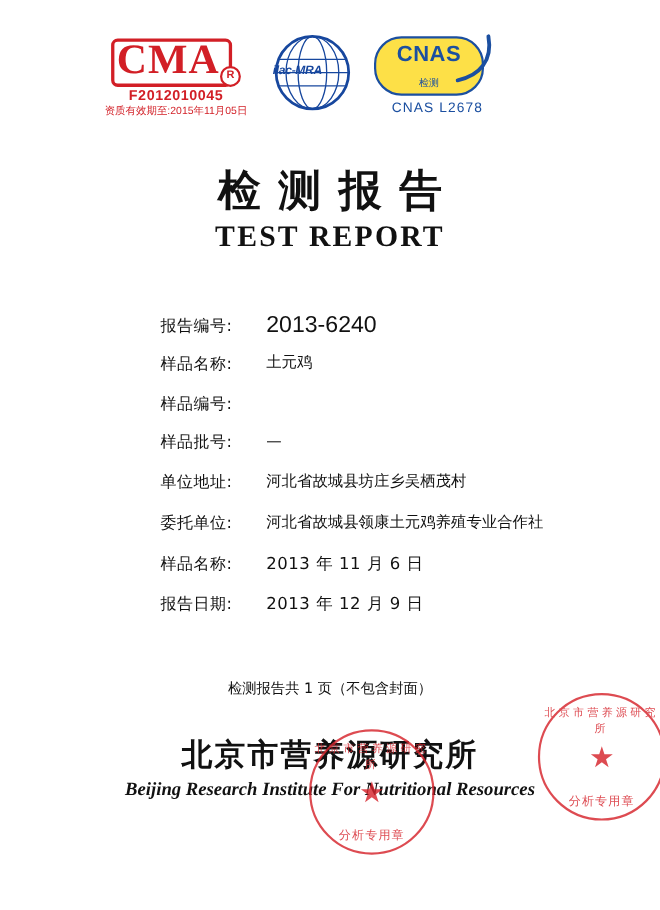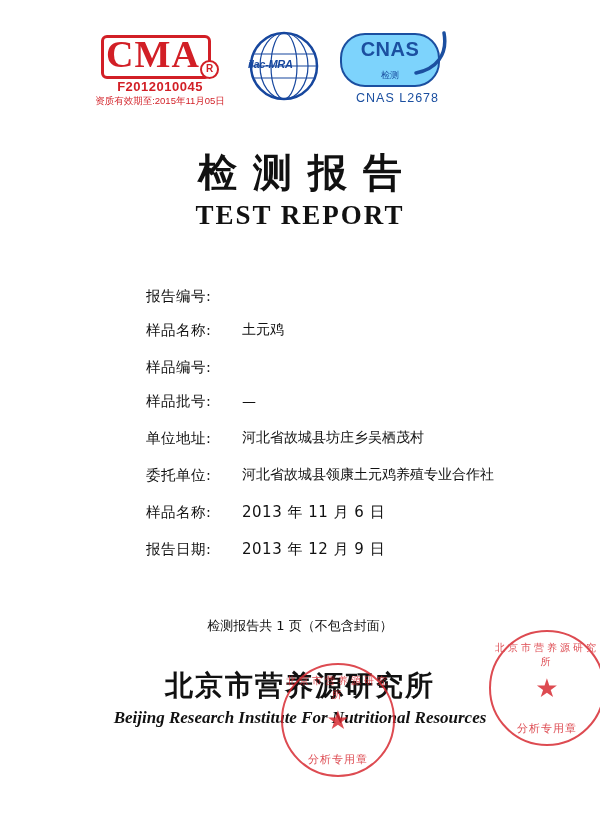--- a/index.html
+++ b/index.html
@@ -121,21 +121,21 @@
     top: 3px;
     width: 150px;
   }
   .cnas-badge {
     width: 96px;
     height: 50px;
     border: 2.5px solid #1b4fa0;
     border-radius: 25px;
     position: relative;
     margin-left: 5px;
-    background: #7dd3fc;
+    background: #fde047;
   }
   .cnas-badge .cnas-word {
     position: absolute;
     top: 3px;
     left: 0;
     width: 96px;
     text-align: center;
     font-family: "Liberation Sans", sans-serif;
     font-weight: bold;
     font-size: 20px;
@@ -354,20 +354,21 @@
   </div>
 </div>
 
 <div class="title-cn">检测报告</div>
 <div class="title-en">TEST REPORT</div>
 
 <div class="fields">
 
   <div class="field-row big">
     <div class="field-label">报告编号:</div>
+    <div class="field-value">2013-6240</div>
   </div>
 
   <div class="field-row">
     <div class="field-label">样品名称:</div>
     <div class="field-value">土元鸡</div>
   </div>
 
   <div class="field-row big">
     <div class="field-label">样品编号:</div>
     <div class="field-value"></div>

